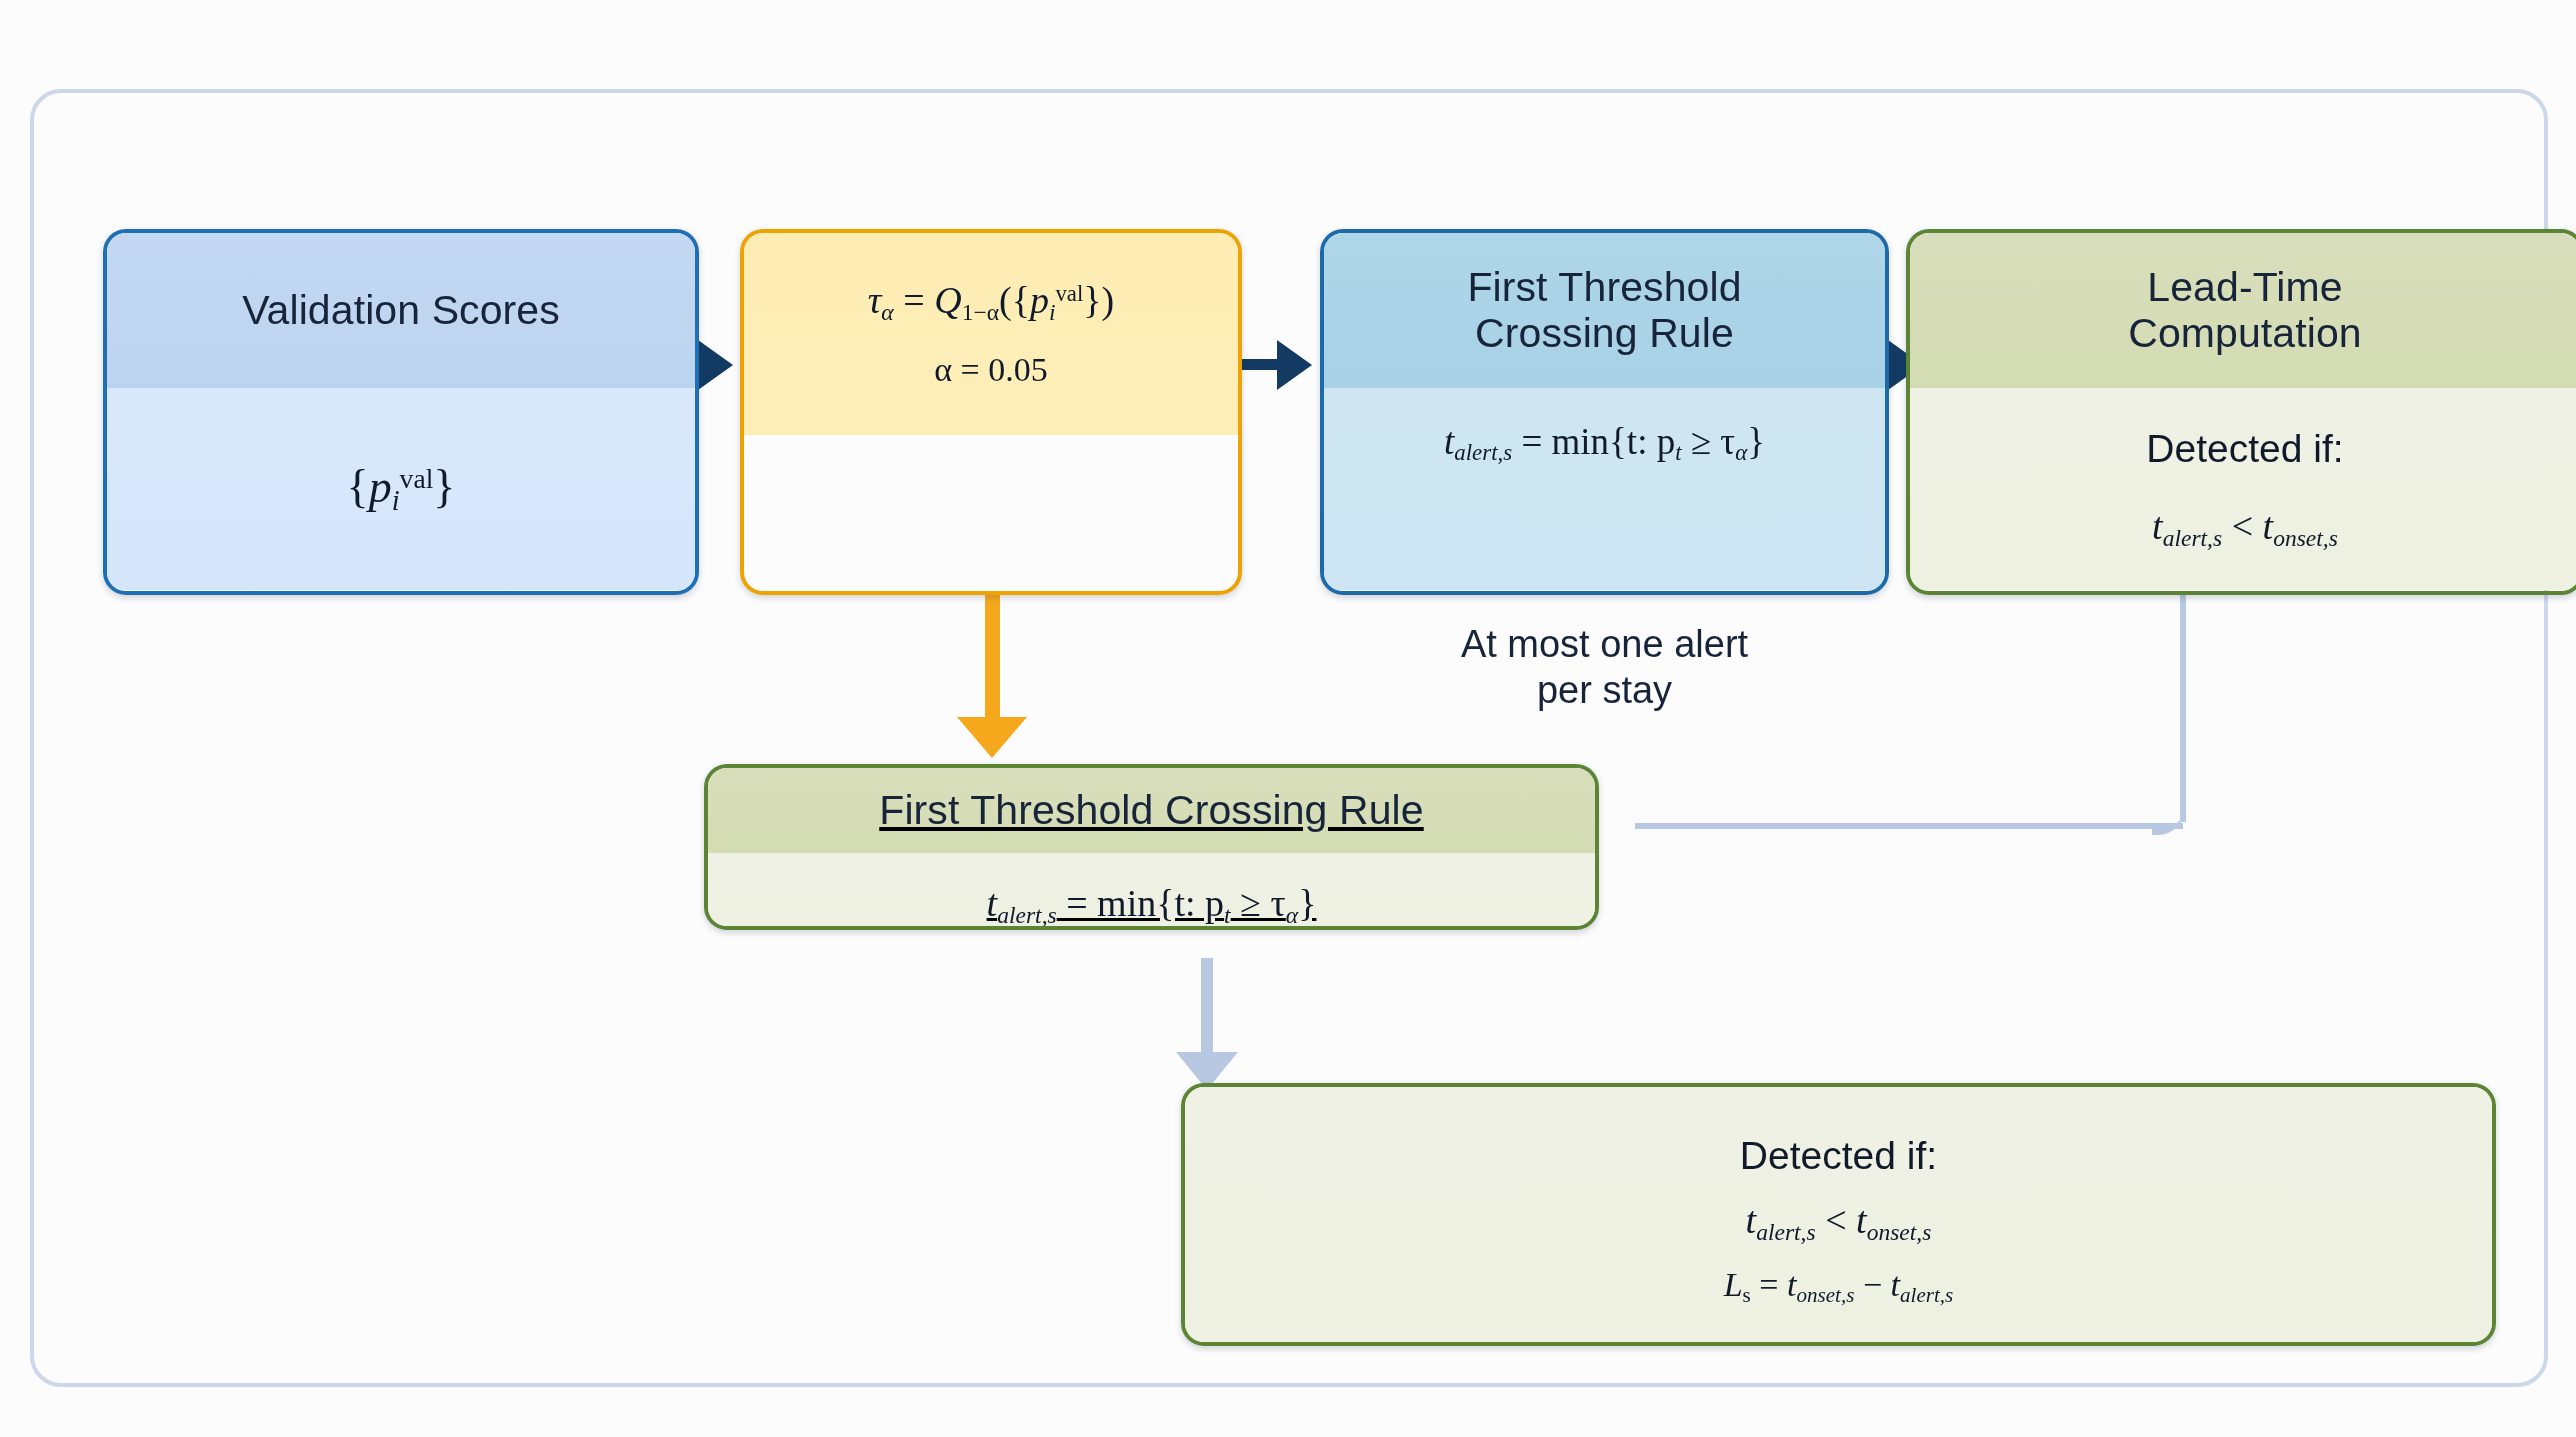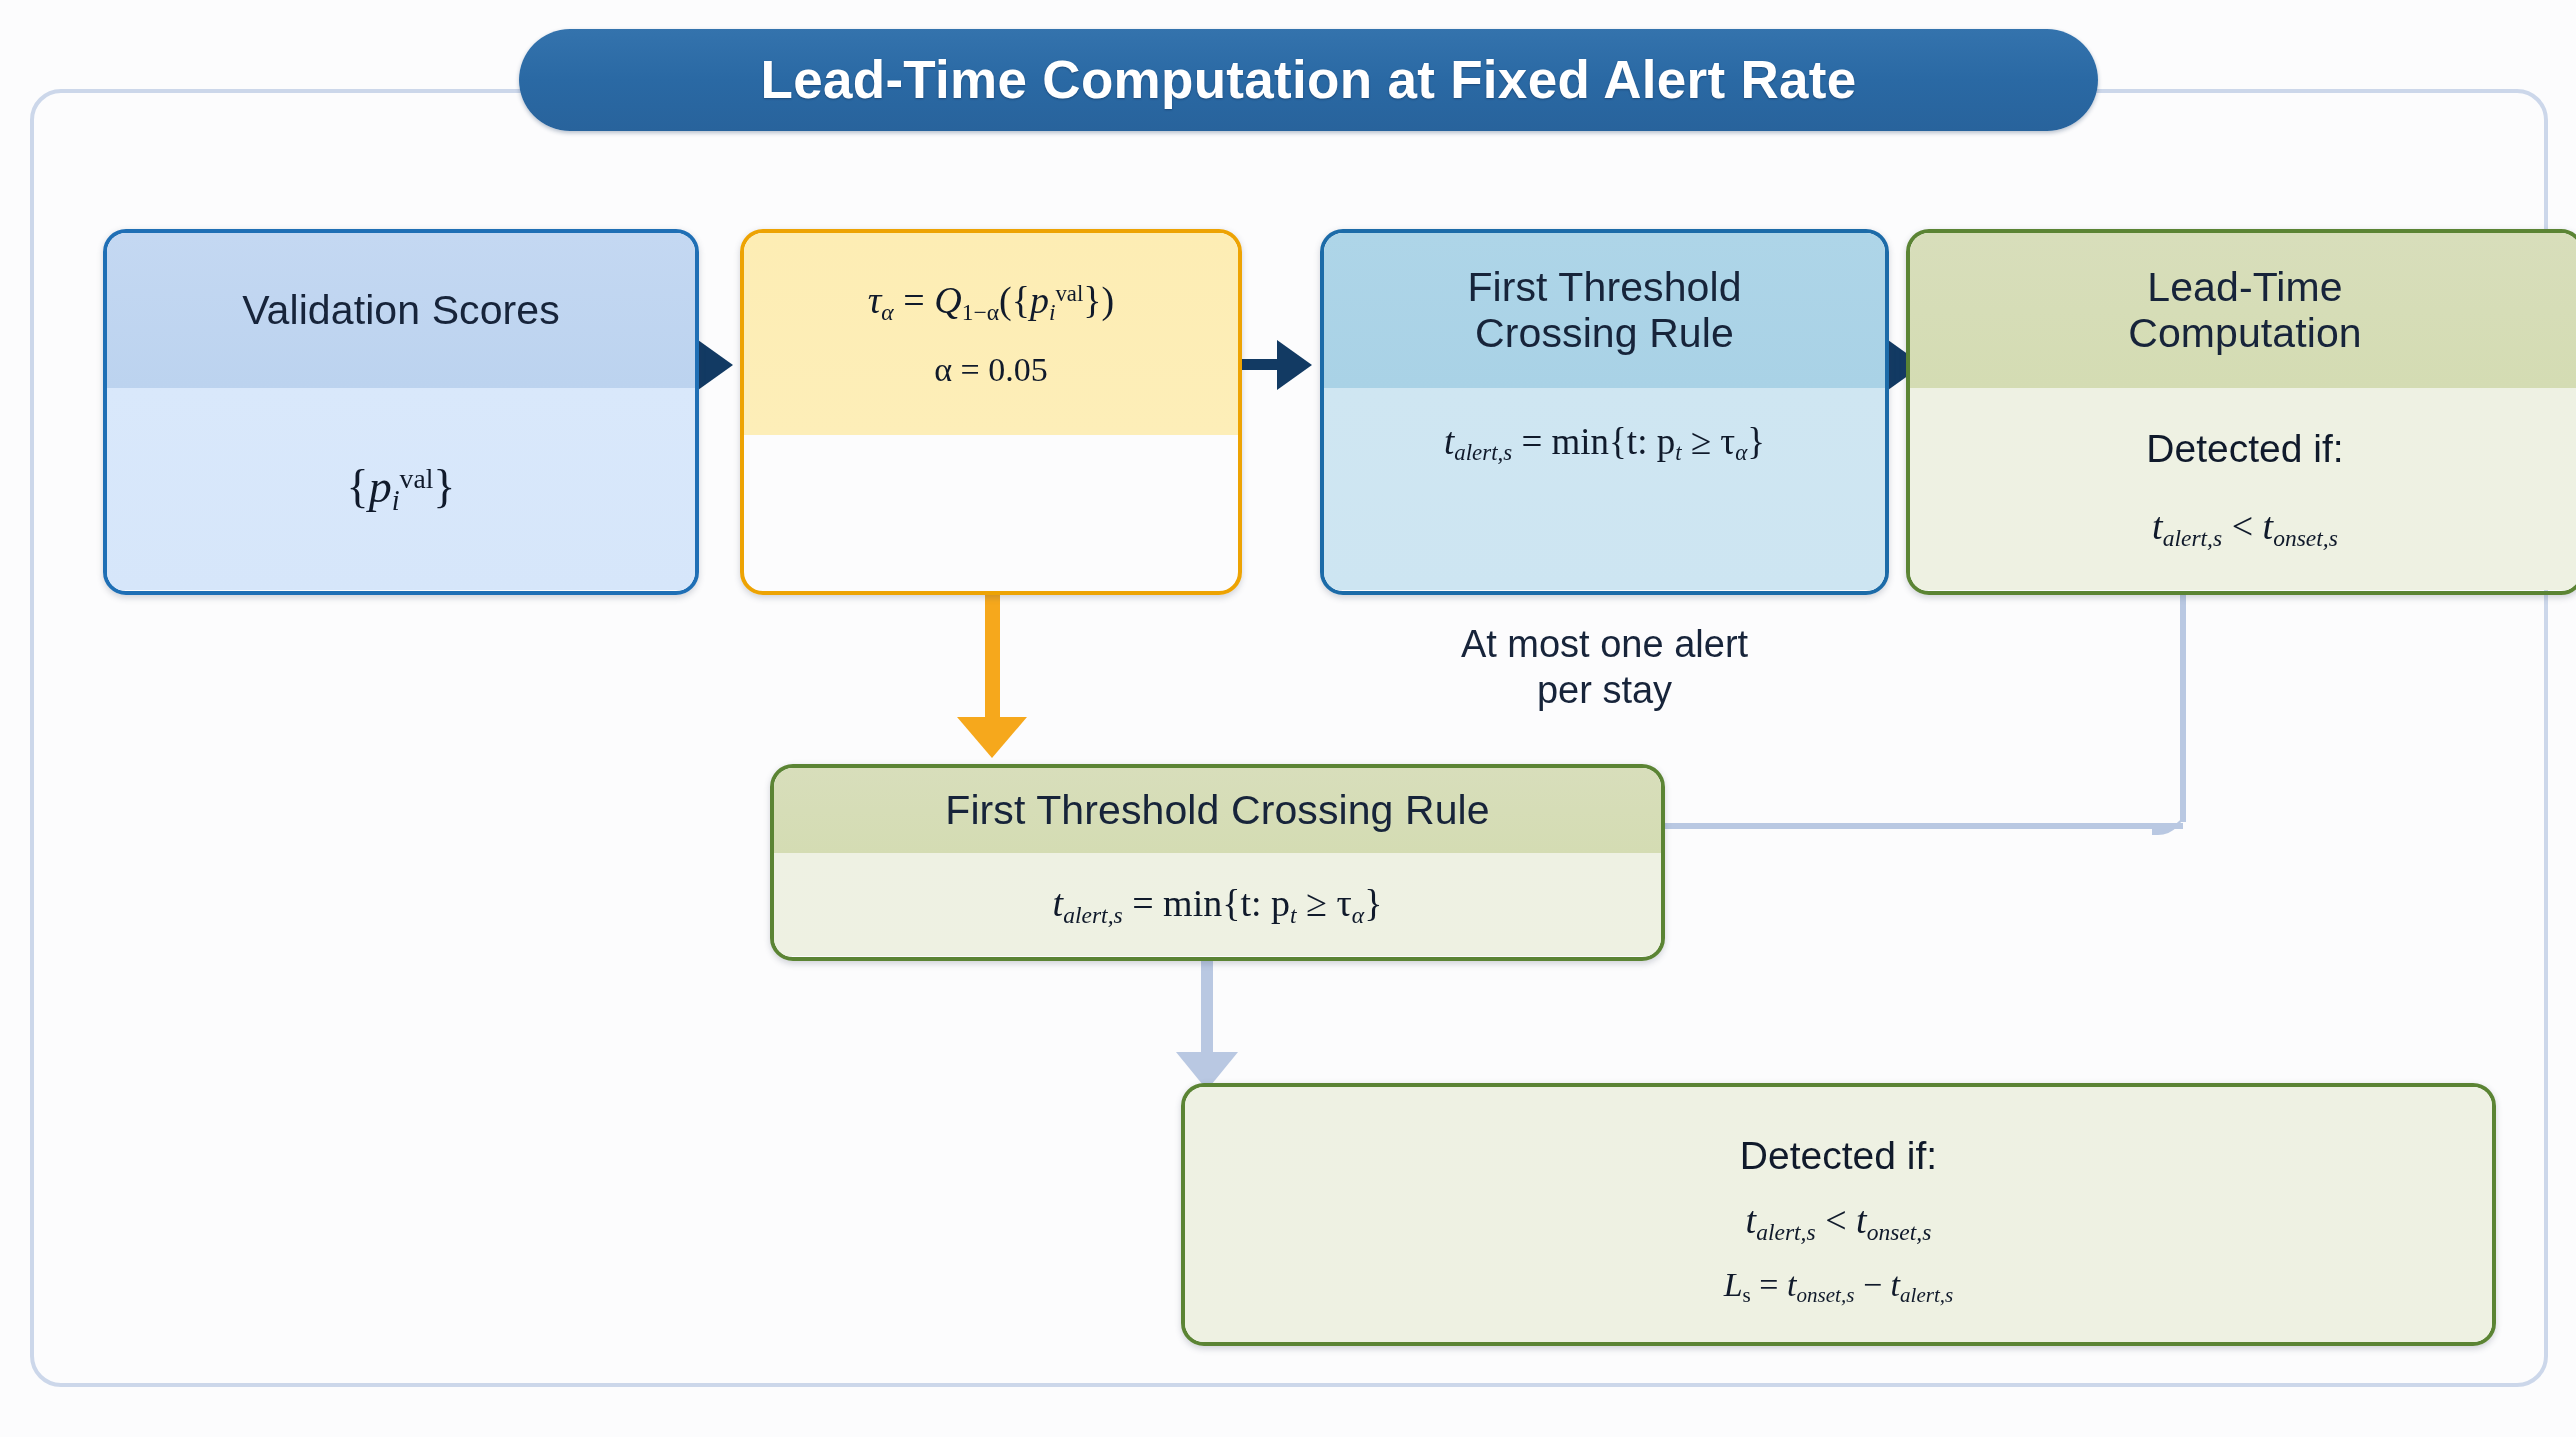--- a/index.html
+++ b/index.html
@@ -108,23 +108,20 @@
     border-bottom-right-radius:27px;background:transparent;
   }
 </style>
 </head>
 <body>
 
 <div class="canvas">
 
   <div class="frame"></div>
 
-  <div class="title-banner">
-    <span>Lead-Time Computation at Fixed Alert Rate</span>
-  </div>
 
   <div class="conn navy-line" style="left:640px;top:359px;width:62px;height:11px;"></div>
   <div class="conn navy-head" style="left:698px;top:340px;"></div>
 
   <div class="conn navy-line" style="left:1220px;top:359px;width:61px;height:11px;"></div>
   <div class="conn navy-head" style="left:1277px;top:340px;"></div>
 
   <div class="conn navy-line" style="left:1830px;top:359px;width:62px;height:11px;"></div>
   <div class="conn navy-head" style="left:1888px;top:340px;"></div>
 
@@ -173,21 +170,21 @@
     <div class="band head" style="height:155px;">
       <div class="head-txt">Lead-Time</div>
       <div class="head-txt">Computation</div>
     </div>
     <div class="band body" style="height:202px;gap:30px;">
       <div class="plain">Detected if:</div>
       <div class="f" style="font-size:38px;"><i>t</i><sub>alert,s</sub><span> &lt; </span><i>t</i><sub>onset,s</sub></div>
     </div>
   </div>
 
-  <div class="node green" style="left:770px;top:764px;width:895px;height:197px;">
+  <div class="node green" style="left:704px;top:764px;width:895px;height:166px;text-decoration:underline;">
     <div class="band head" style="height:85px;">
       <div class="head-txt">First Threshold Crossing Rule</div>
     </div>
     <div class="band body" style="height:103px;">
       <div class="f" style="font-size:38px;"><i>t</i><sub>alert,s</sub><span> = min{t: p</span><sub>t</sub><span> ≥ τ</span><sub>α</sub><span>}</span></div>
     </div>
   </div>
 
   <div class="node green" style="left:1181px;top:1083px;width:1315px;height:263px;">
     <div class="band body" style="height:100%;gap:17.6px;padding-top:19px;">

